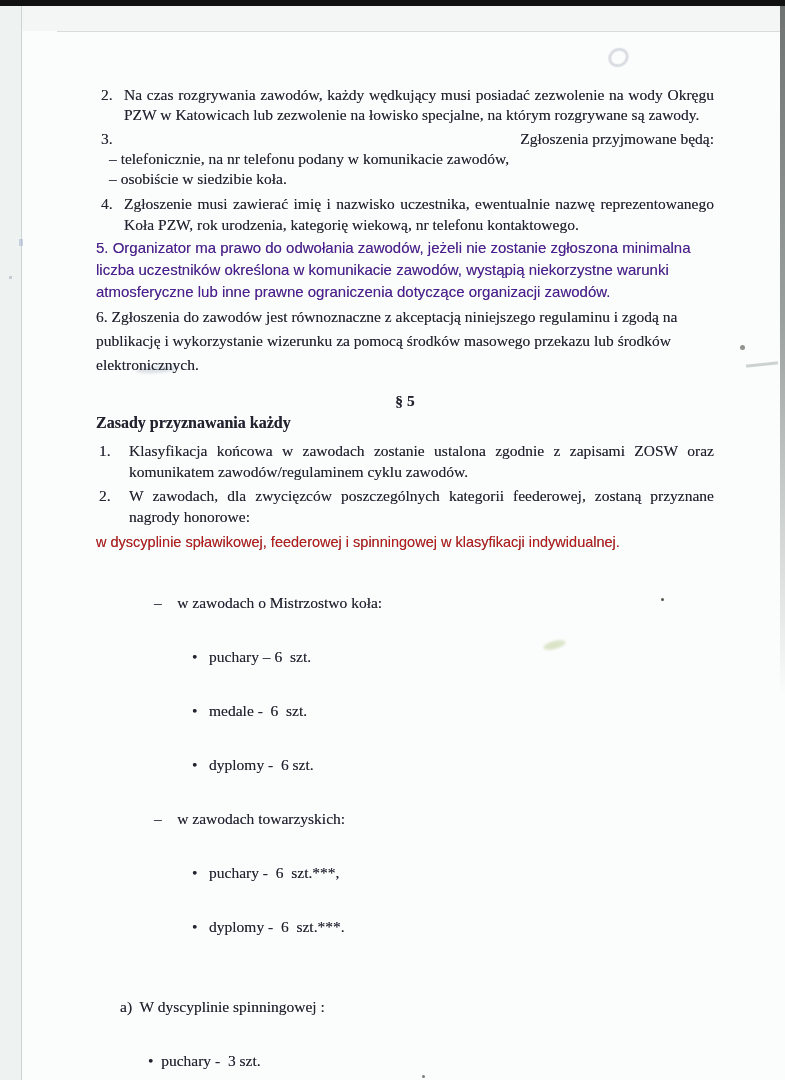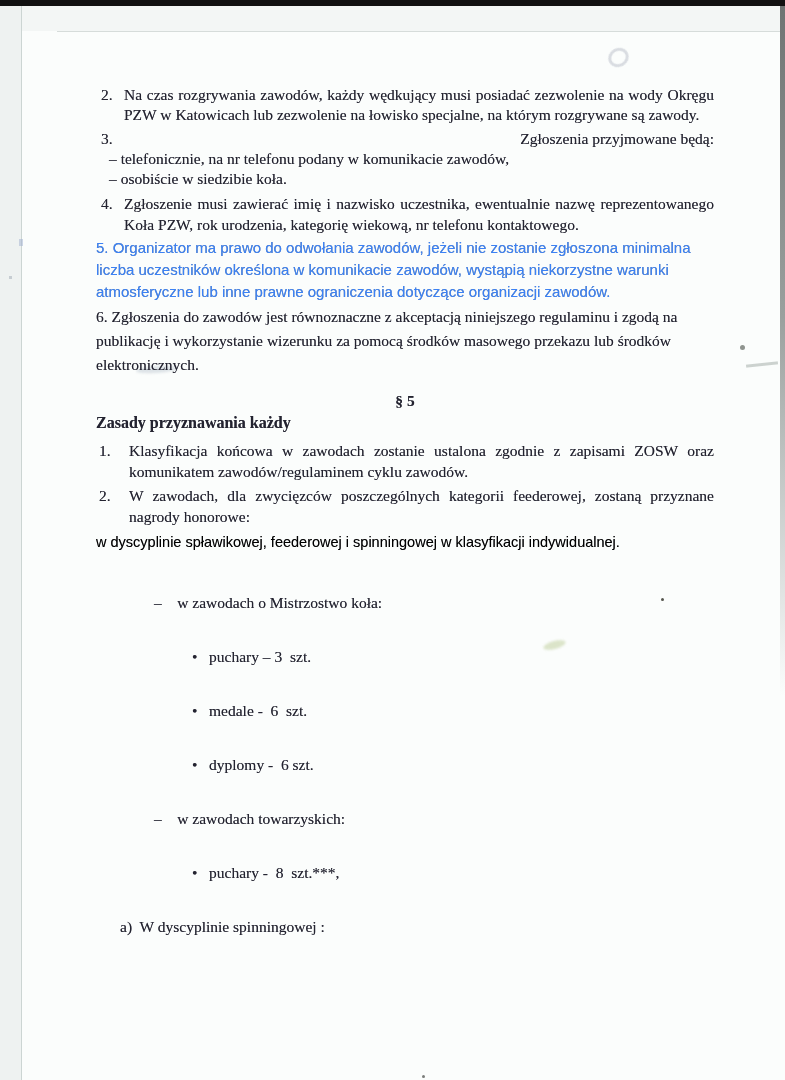--- a/index.html
+++ b/index.html
@@ -33,38 +33,38 @@
   
   p{margin:0;}
   .intro{position:absolute;left:96px;top:85px;width:618px;font-size:15.5px;line-height:20px;
     text-shadow:0 0 .4px rgba(35,35,48,.55);}
   .hang{display:flex;}
   .hang .num{flex:none;width:23px;padding-left:5px;}
   .hang .body{flex:1;text-align:justify;}
   .mb4{margin-bottom:4px;} .mb2{margin-bottom:2px;}
   .dashsub{padding-left:13px;}
   .item4{line-height:21px;}
-  .sans{font-family:"Liberation Sans",sans-serif;font-size:15px;line-height:22px;color:#3b82f6;
+  .sans{font-family:"Liberation Sans",sans-serif;font-size:15px;line-height:22px;color:#4c1d95;
     text-shadow:0 0 .3px rgba(21,21,28,.5);}
   .intro .sans{margin-bottom:2px;}
   .item6{line-height:24px;}
 
   .sec{position:absolute;left:96px;top:391px;width:618px;font-size:15.5px;line-height:20.5px;
     text-shadow:0 0 .4px rgba(35,35,48,.55);}
   .sec-heading{text-align:center;font-weight:bold;margin-bottom:1px;}
   .sec-title{font-weight:bold;margin-bottom:8px;font-size:16px;}
   .numitem{display:flex;margin-bottom:4px;}
   .numitem .num{flex:none;width:30px;padding-left:3px;}
   .numitem .body{flex:1;text-align:justify;font-family:Liberation Serif, serif;}
   .note-sans{font-family:"Liberation Sans",sans-serif;font-size:14.5px;line-height:23px;
-    color:#000000;margin-bottom:4px;text-shadow:0 0 .3px rgba(21,21,28,.5);}
+    color:#b91c1c;margin-bottom:4px;text-shadow:0 0 .3px rgba(21,21,28,.5);}
   .awards{line-height:18px;white-space:pre-wrap;margin-bottom:3px;}
   .awards .g{padding-left:58px;}
   .awards .b{padding-left:96px;}
-  .awards .ga{padding-left:24px;}
+  .awards .ga{padding-left:24px;margin-top:26px;}
   .awards .ab{padding-left:52px;}
 </style>
 </head>
 <body>
 
 <div class="scan">
 
   <div class="topbar"></div>
   <div class="left-strip"></div>
   <div class="left-edge-line"></div>
@@ -110,24 +110,26 @@
     </div>
     <div class="numitem">
       <span class="num">2.</span>
       <span class="body">W zawodach, dla zwycięzców poszczególnych kategorii feederowej, zostaną przyznane nagrody honorowe:</span>
     </div>
 
     <p class="note-sans">w dyscyplinie spławikowej, feederowej  i spinningowej w klasyfikacji indywidualnej.</p>
 
     <div class="awards">
       <p class="g">–    w zawodach o Mistrzostwo koła:</p>
-      <p class="b">•   puchary – 3  szt.</p>
+      <p class="b">•   puchary – 6  szt.</p>
       <p class="b">•   medale -  6  szt.</p>
       <p class="b">•   dyplomy -  6 szt.</p>
       <p class="g">–    w zawodach towarzyskich:</p>
-      <p class="b">•   puchary -  8  szt.***,</p>
+      <p class="b">•   puchary -  6  szt.***,</p>
+      <p class="b">•   dyplomy -  6  szt.***.</p>
       <p class="ga">a)  W dyscyplinie spinningowej :</p>
+      <p class="ab">•  puchary -  3 szt.</p>
       
     </div>
 
   </div>
 
 </div>
 
 </body></html>

